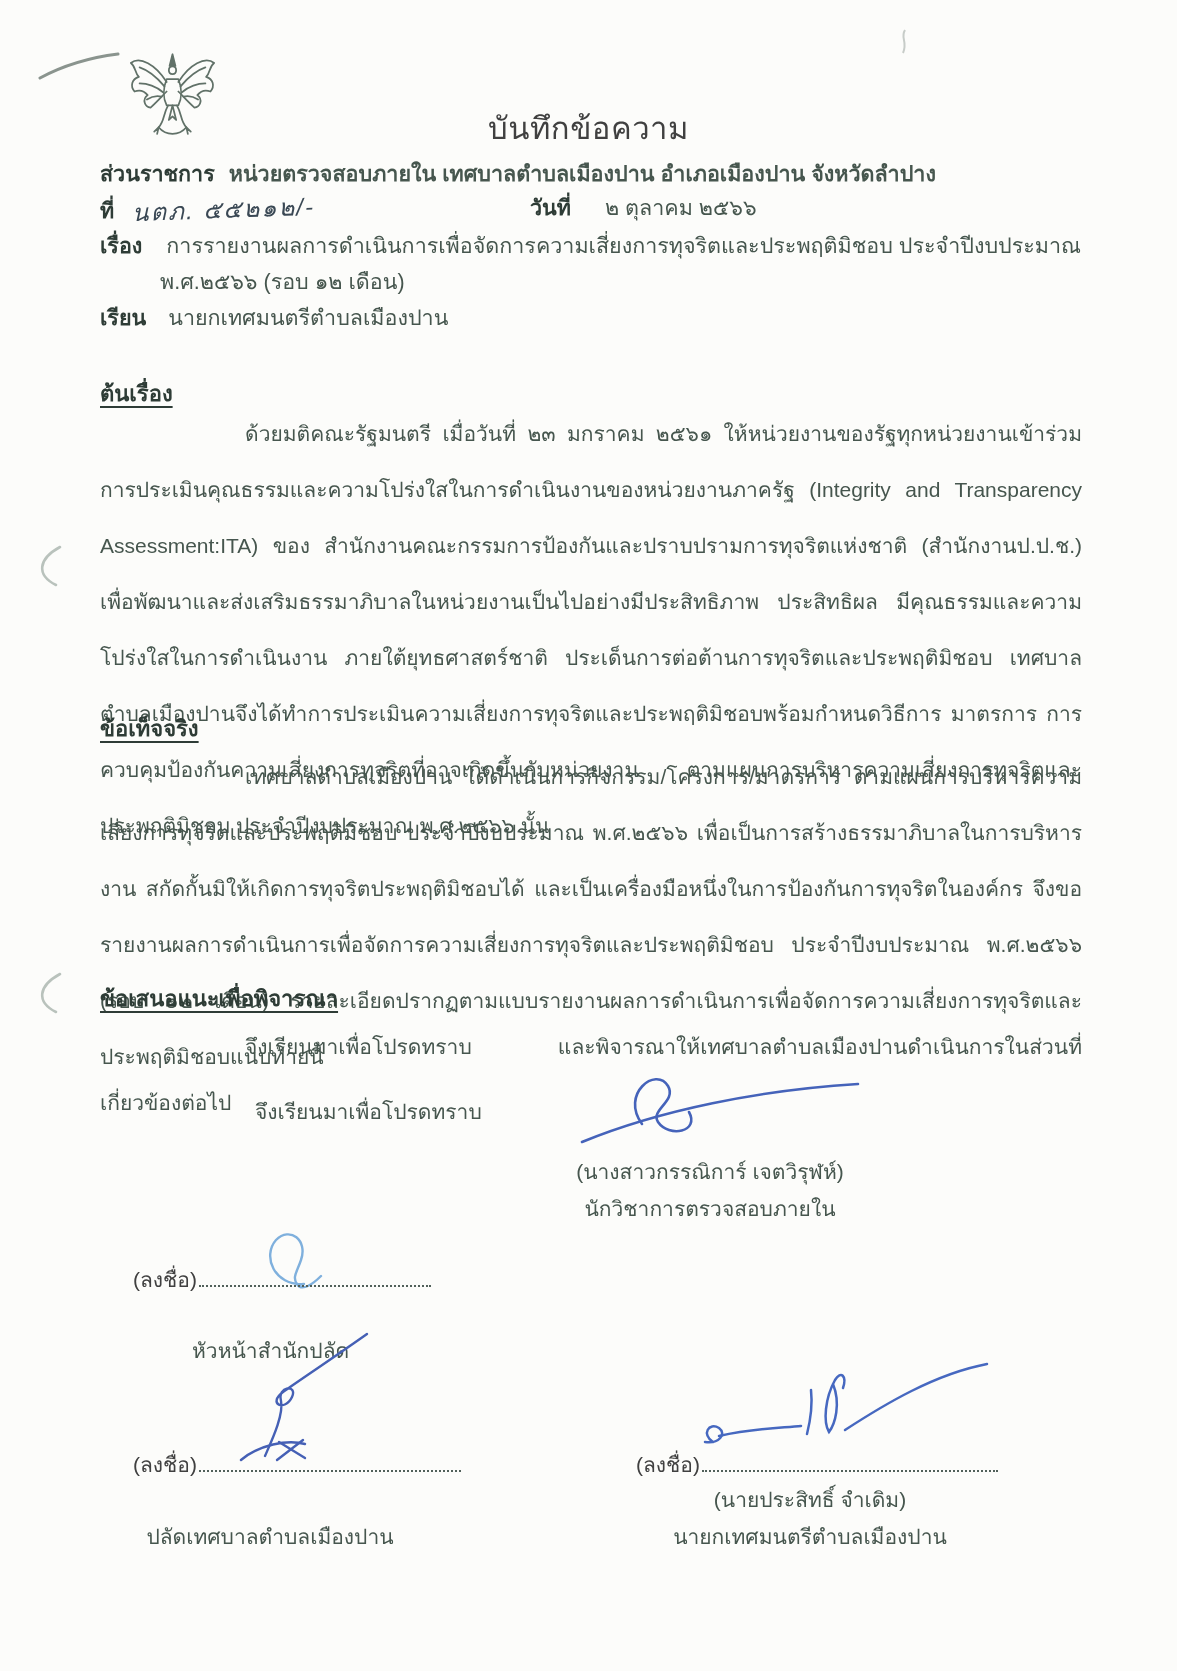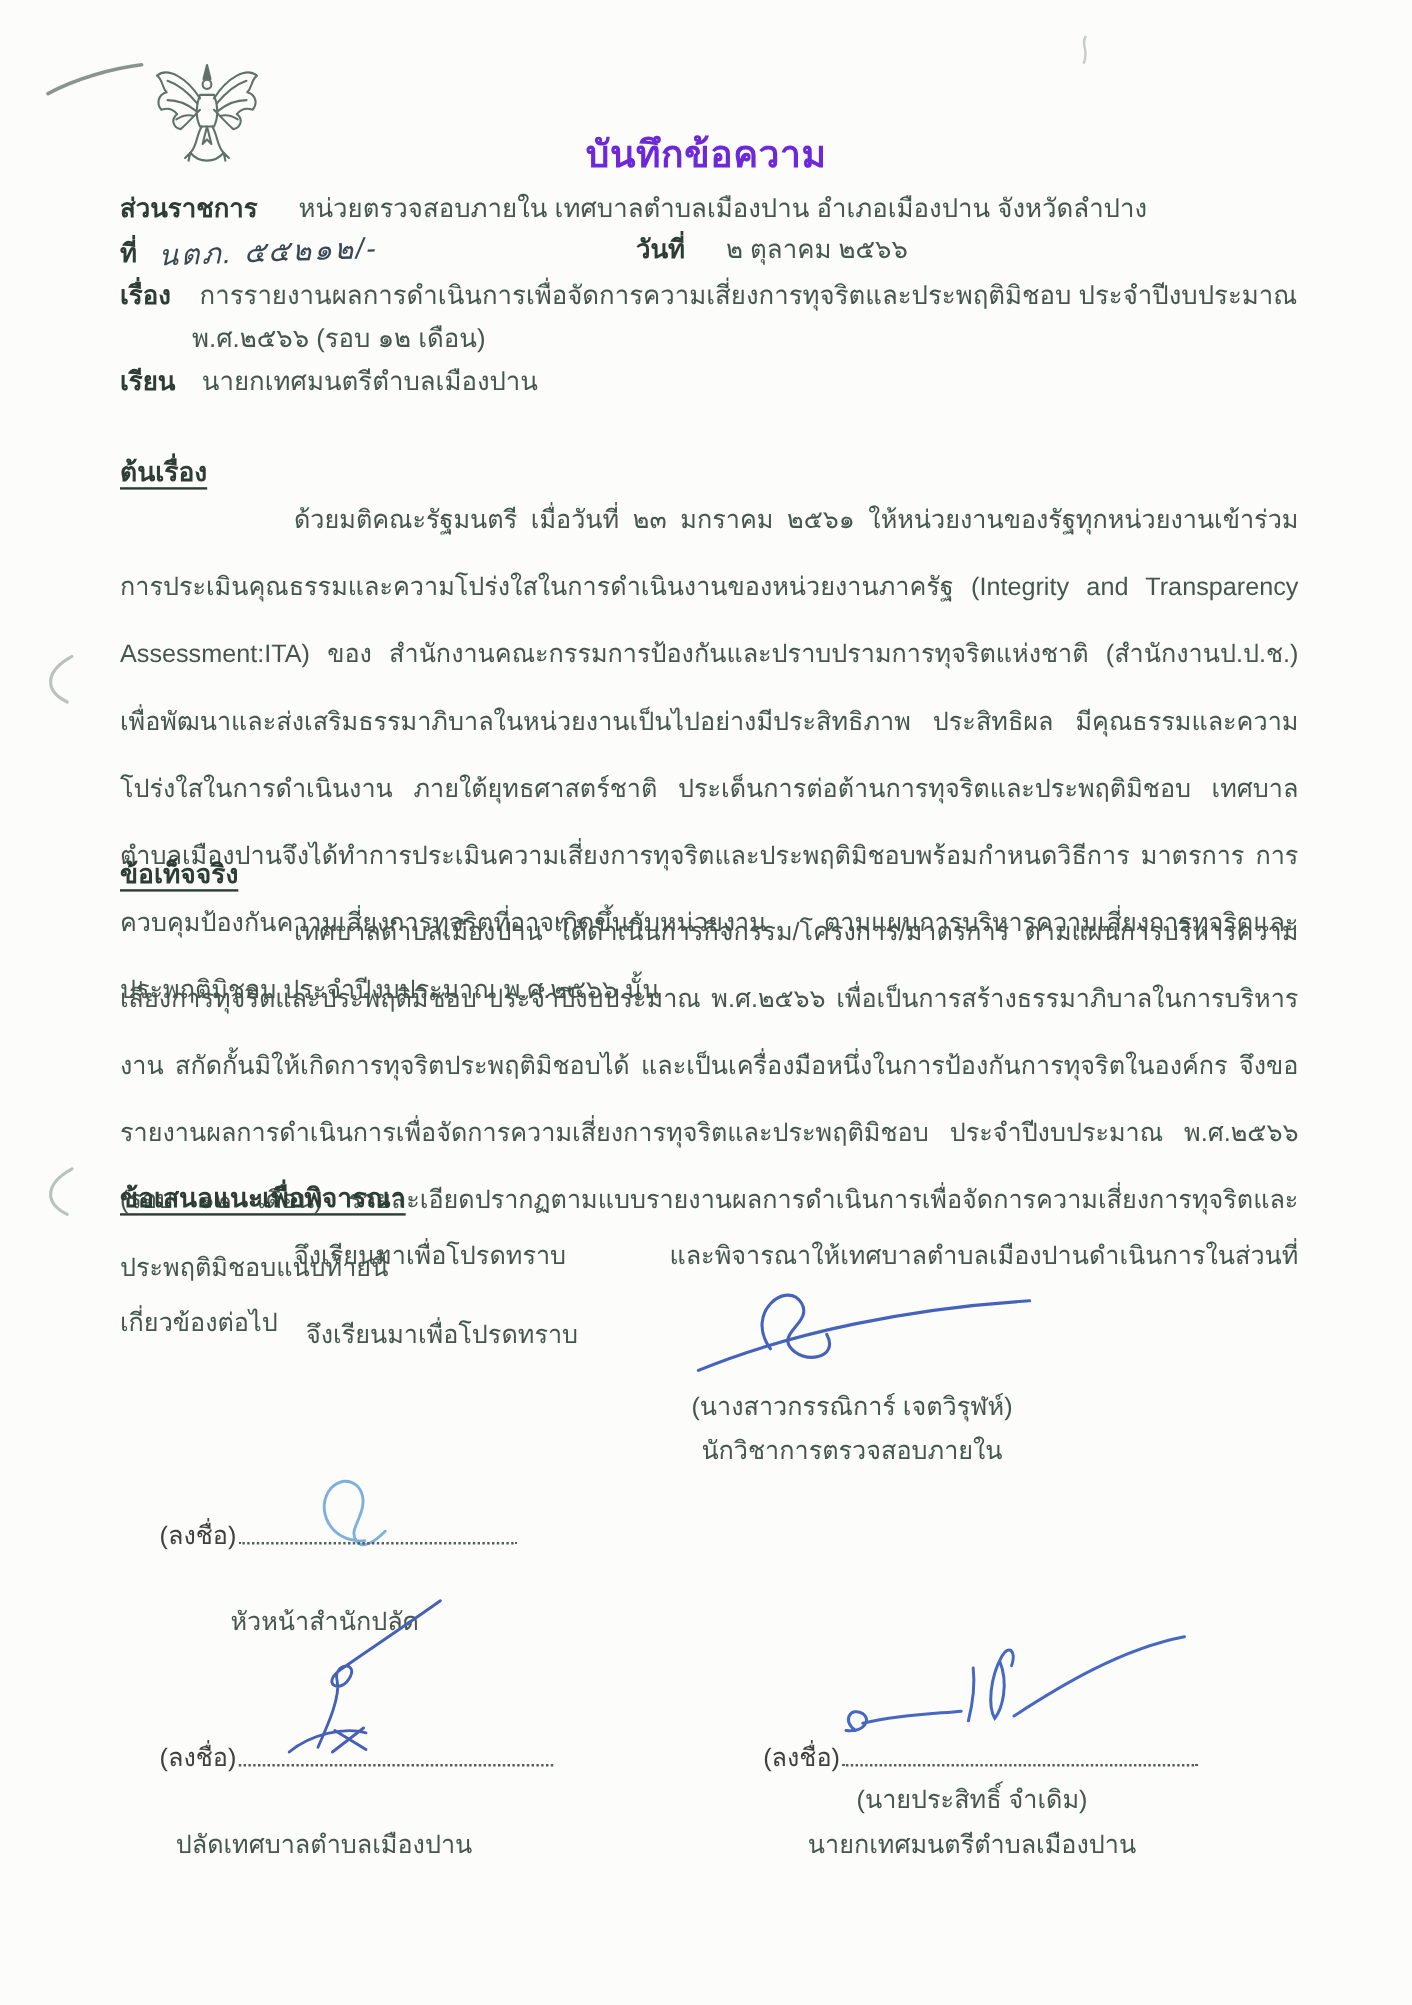--- a/index.html
+++ b/index.html
@@ -3,21 +3,21 @@
 <meta charset="utf-8">
 <style>
   html,body{margin:0;padding:0;background:#e9e9e7;}
   .page{
     position:relative;width:1177px;height:1671px;background:#fcfcfa;
     font-family:"Liberation Sans","DejaVu Sans",sans-serif;color:#44544c;
     overflow:hidden;box-shadow:0 0 6px rgba(0,0,0,.2);
   }
   .abs{position:absolute;}
   .title{
-    font-size:31px;font-weight:bold;color:#6d28d9;letter-spacing:.5px;
+    font-size:31px;font-weight:normal;color:#404040;letter-spacing:.5px;
     left:50%;transform:translateX(-3%);top:103px;transform:translateX(-50%);text-align:center;
   }
   .hline{font-size:21.5px;white-space:nowrap;}
   .label{font-weight:bold;color:#2e3c36;}
   .val{color:#46564e;}
   .handwriting{
     font-size:24px;color:#3a4854;transform:rotate(-2deg);letter-spacing:2px;
     font-style:italic;
   }
   .heading{
@@ -68,21 +68,21 @@
     <path d="M28,2 C6,14 4,30 24,40" fill="none" stroke="#b9c2bc" stroke-width="2.6" stroke-linecap="round"></path>
   </svg>
   <svg class="abs" style="left:32px;top:972px;" width="32" height="44" viewBox="0 0 32 44">
     <path d="M28,2 C6,14 4,30 24,40" fill="none" stroke="#b9c2bc" stroke-width="2.6" stroke-linecap="round"></path>
   </svg>
 
   <div class="abs title" style="top:103px;left:50%;">บันทึกข้อความ</div>
 
   <div class="abs hline" style="left:100px;top:156px;">
     <span class="label">ส่วนราชการ</span>
-    <span class="val" style="margin-left:28px;">หน่วยตรวจสอบภายใน  เทศบาลตำบลเมืองปาน  อำเภอเมืองปาน จังหวัดลำปาง</span>
+    <span class="val" style="margin-left:8px;font-weight:bold;">หน่วยตรวจสอบภายใน  เทศบาลตำบลเมืองปาน  อำเภอเมืองปาน จังหวัดลำปาง</span>
   </div>
 
   <div class="abs hline" style="left:100px;top:190px;">
     <span class="label">ที่</span>
     <span class="handwriting" style="display:inline-block;margin-left:12px;">นตภ. ๕๕๒๑๒/-</span>
   </div>
   <div class="abs hline" style="left:530px;top:190px;">
     <span class="label">วันที่</span>
     <span class="val" style="margin-left:28px;">๒ ตุลาคม  ๒๕๖๖</span>
   </div>

